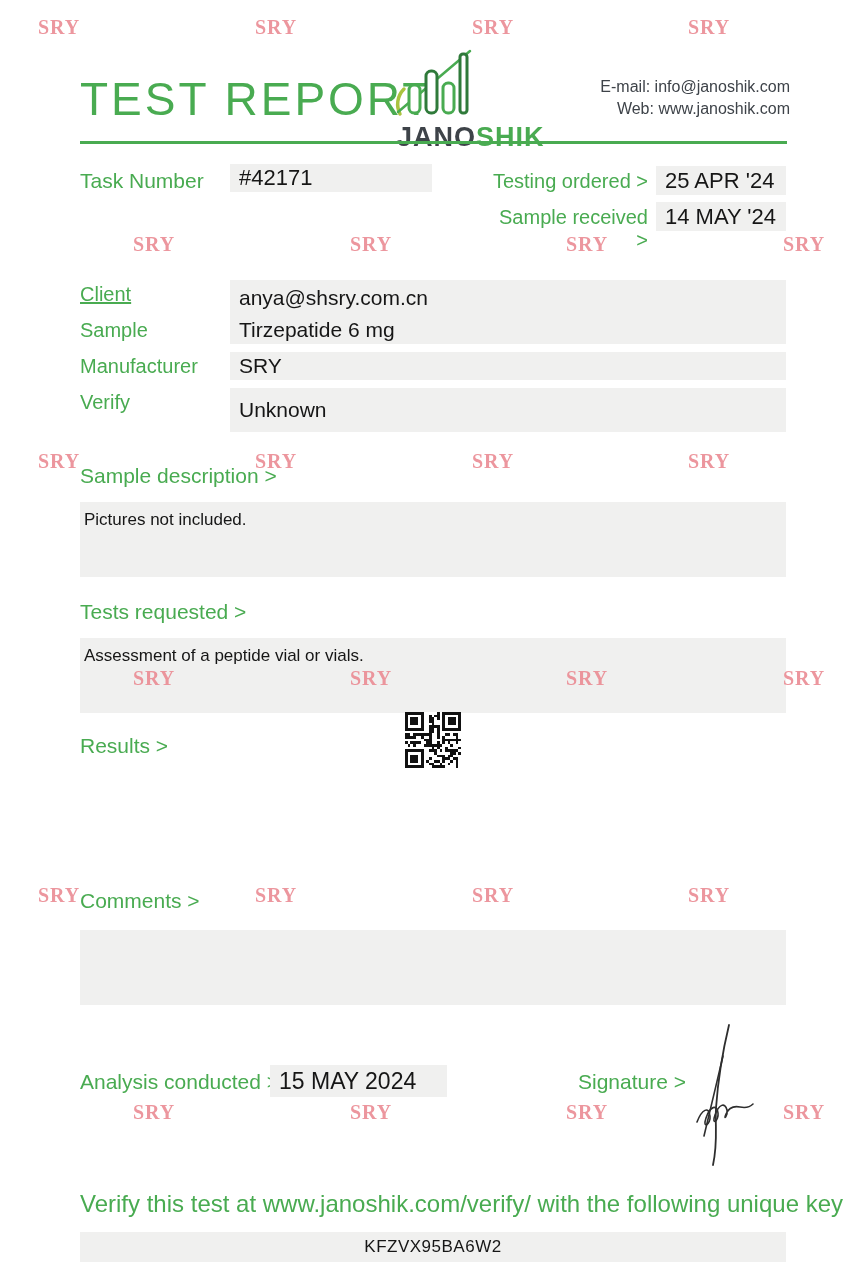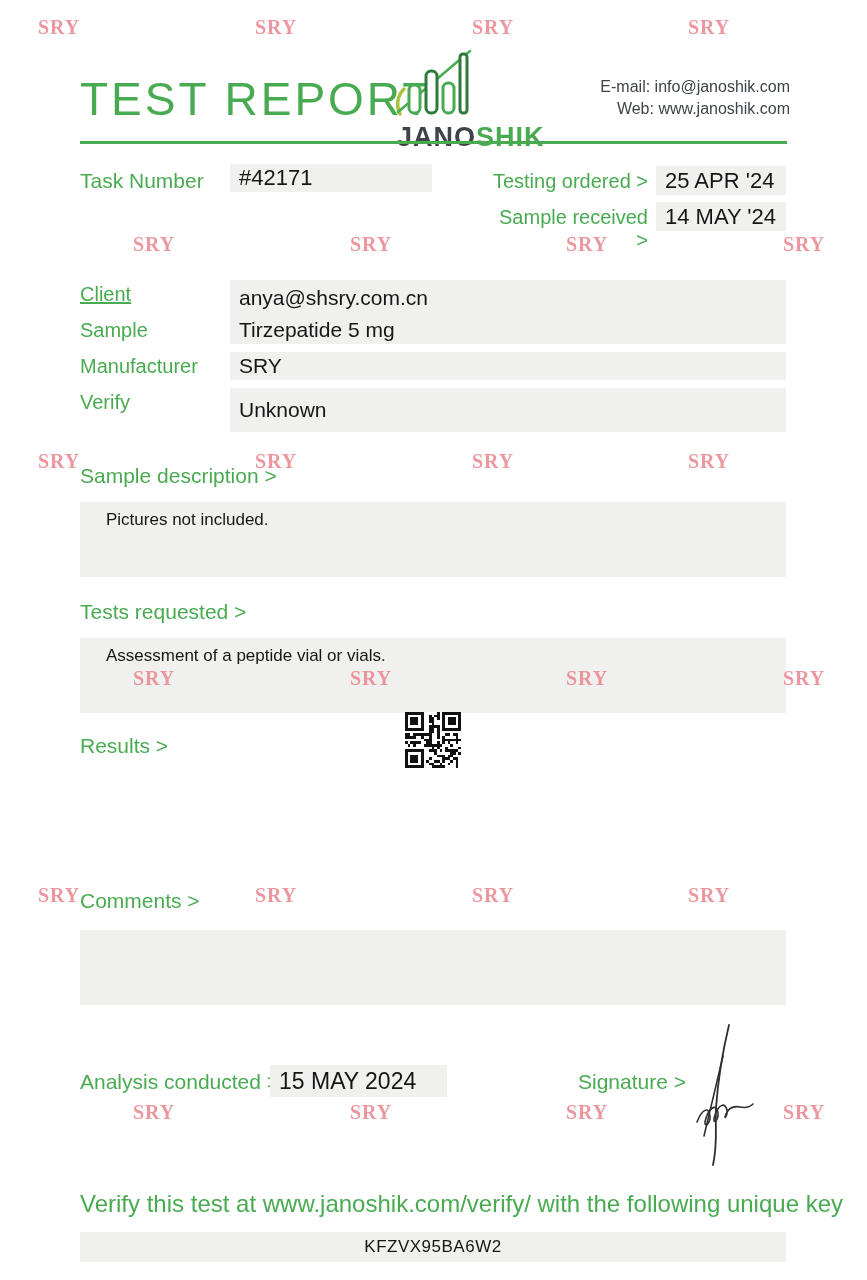--- a/index.html
+++ b/index.html
@@ -30,21 +30,21 @@
   .logo-text .shik { color:var(--green); }
   .contact { right:77px; top:76px; text-align:right; color:var(--dark); font-size:16px; line-height:22px; }
   .rule { left:80px; top:141px; width:707px; height:3px; background:var(--green); }
   .wm {
     position:absolute; color:var(--pink); font-family:"Liberation Serif", serif;
     font-weight:bold; font-size:20px; letter-spacing:1px; z-index:5; opacity:0.92;
   }
   .sec-label { color:var(--green); font-size:21px; }
   .sec-box {
     position:absolute; left:80px; width:706px; height:75px; background:var(--boxbg);
-    color:var(--ink); font-size:17px; padding:8px 26px; z-index:1;
+    color:var(--ink); font-size:17px; padding:8px 4px; z-index:1;
   }
   table.results {
     position:absolute; left:80px; top:775px; width:707px; height:94px;
     border-collapse:collapse; z-index:1;
   }
   table.results td {
     border:2px solid var(--green); font-size:18px; color:var(--ink);
     padding-left:10px; height:31px;
   }
   td.c1 { width:50%; }
@@ -89,21 +89,21 @@
   <div class="abs green-label" style="left:490px; top:170px; width:158px; text-align:right; font-size:20px;">Testing ordered  &gt;</div>
   <div class="abs valbox" style="left:656px; top:166px; width:130px; height:29px;">25 APR '24</div>
 
   <div class="abs green-label" style="left:490px; top:206px; width:158px; text-align:right; font-size:20px;">Sample received &gt;</div>
   <div class="abs valbox" style="left:656px; top:202px; width:130px; height:29px;">14 MAY '24</div>
 
   <div class="abs green-label" style="left:80px; top:283px; font-size:20px;text-decoration:underline;">Client</div>
   <div class="abs valbox" style="left:230px; top:280px; width:556px; height:36px; font-size:21px;">anya@shsry.com.cn</div>
 
   <div class="abs green-label" style="left:80px; top:319px; font-size:20px;">Sample</div>
-  <div class="abs valbox" style="left:230px; top:316px; width:556px; height:28px; font-size:21px;">Tirzepatide 5 mg</div>
+  <div class="abs valbox" style="left:230px; top:316px; width:556px; height:28px; font-size:21px;">Tirzepatide 6 mg</div>
 
   <div class="abs green-label" style="left:80px; top:355px; font-size:20px;">Manufacturer</div>
   <div class="abs valbox" style="left:230px; top:352px; width:556px; height:28px; font-size:21px;">SRY</div>
 
   <div class="abs green-label" style="left:80px; top:391px; font-size:20px;">Verify</div>
   <div class="abs valbox" style="left:230px; top:388px; width:556px; height:44px; font-size:21px;">Unknown</div>
 
   <div class="abs sec-label" style="left:80px; top:464px;">Sample description &gt;</div>
   <div class="sec-box" style="top:502px;">Pictures not included.</div>
 

